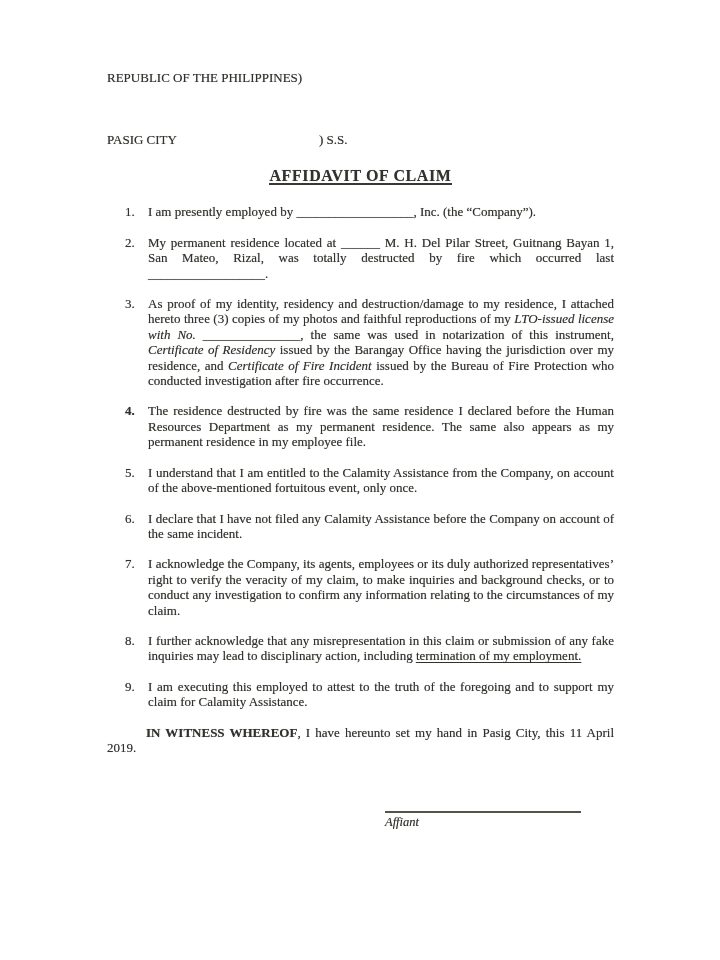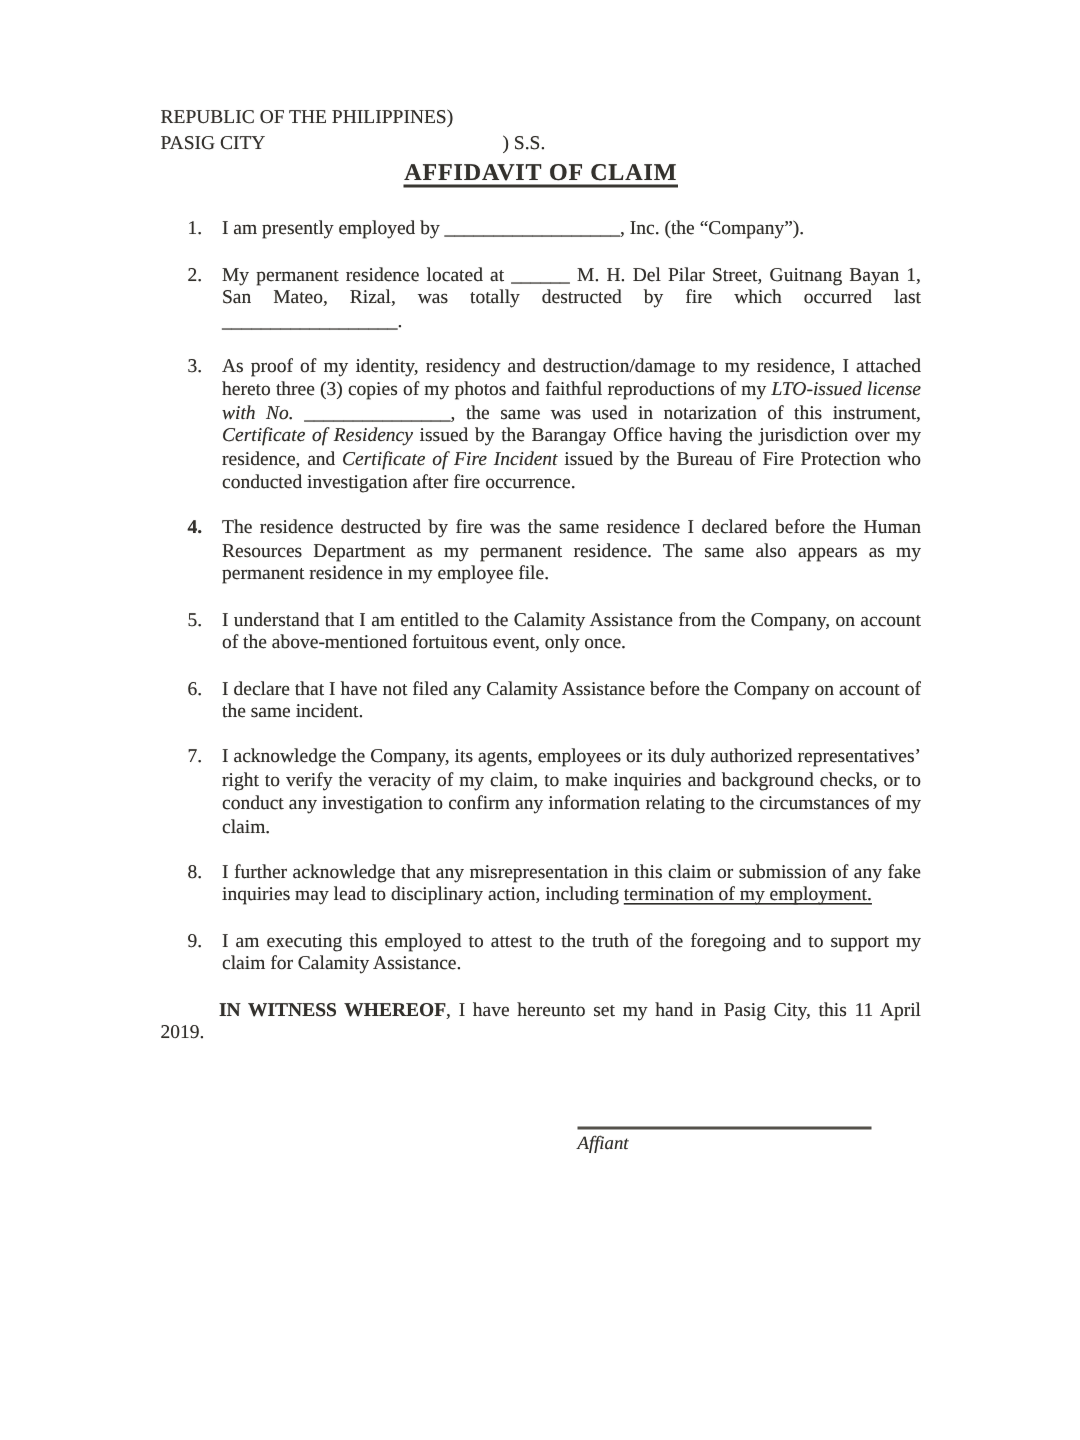--- a/index.html
+++ b/index.html
@@ -23,29 +23,29 @@
     top: 70px;
     width: 507px;
     font-size: 13px;
     line-height: 15.4px;
     text-shadow: 0 0 0.7px rgba(58, 55, 50, 0.55);
   }
   .venue-line {
     line-height: 16.5px;
     white-space: nowrap;
   }
-  .venue-line2 { position: relative; }
+  .venue-line2 { position: relative; margin-top: 45px; }
   .ss {
     position: absolute;
-    left: 228px;
+    left: 212px;
     top: 0;
   }
   .title-wrap {
     text-align: center;
-    margin-top: 5px;
+    margin-top: 20px;
   }
   .title {
     display: inline-block;
     font-weight: bold;
     font-size: 16px;
     letter-spacing: 0.6px;
     border-bottom: 2px solid #3a3833;
     padding-bottom: 0px;
   }
   .intro {

